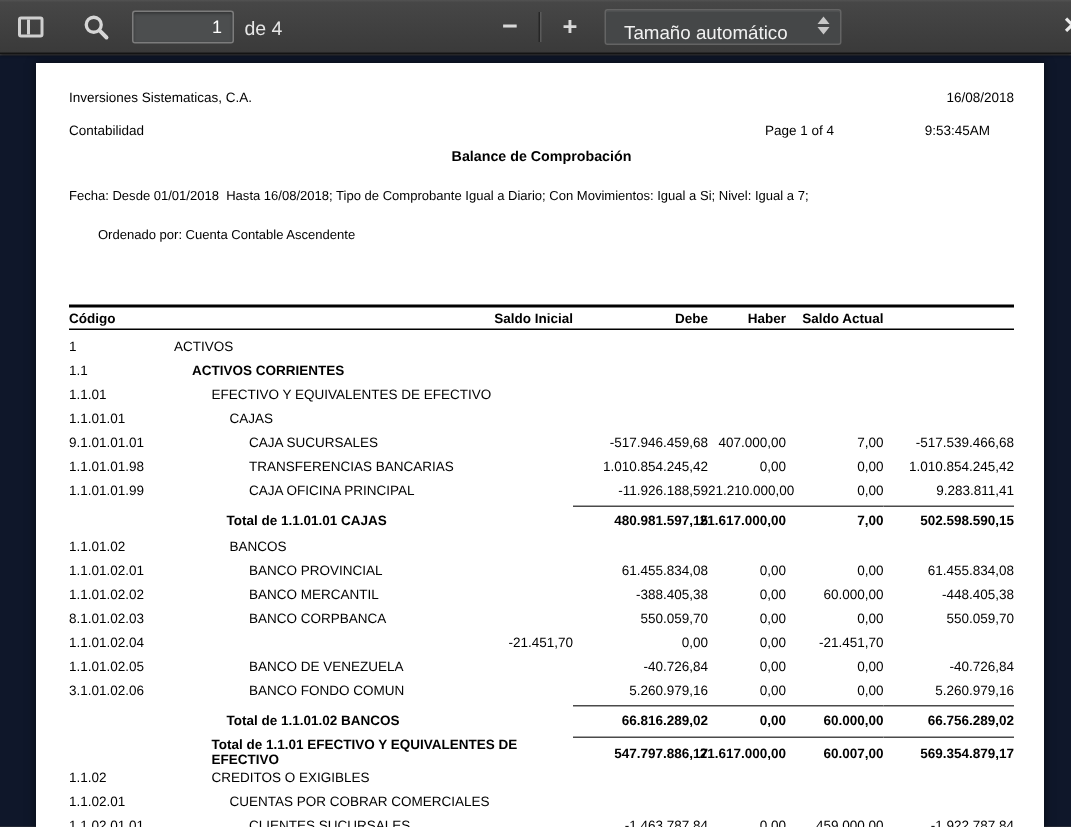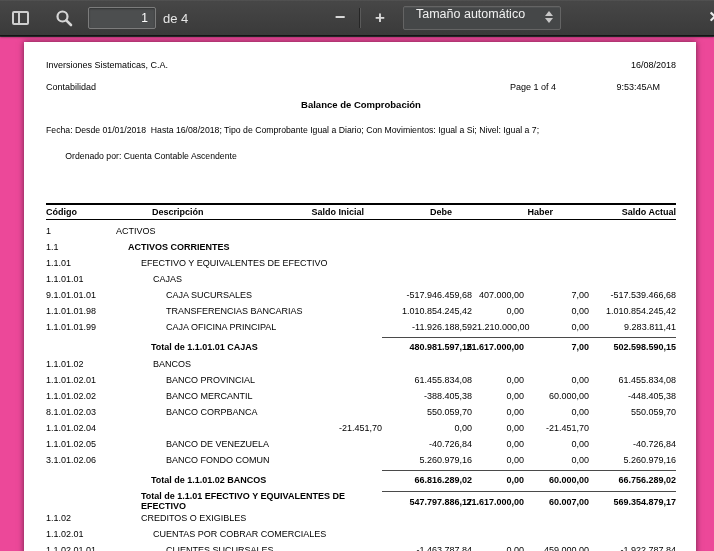--- a/index.html
+++ b/index.html
@@ -29,32 +29,32 @@
     font-family:"Liberation Sans", sans-serif;
     box-shadow:inset 0 1px 2px rgba(0,0,0,.35);
   }
   .page-count { position:absolute; left:163px; top:11px; color:#e6e6e6; font-size:13px; }
   .zoom-out { left:326px; font-size:18px; font-weight:bold; }
   .zoom-in  { left:366px; font-size:17px; font-weight:bold; }
   .tb-sep { position:absolute; left:359px; top:8px; width:1px; height:20px; background:#262626; box-shadow:1px 0 0 #5a5a5a; }
   .zoom-select {
     position:absolute; left:403px; top:6px; width:158px; height:24px;
     background:#454748; border:1px solid #646464; border-radius:2px;
-    color:#f1f1f1; font-size:12.5px; display:flex; align-items:flex-start;
+    color:#f1f1f1; font-size:12.5px; display:flex; align-items:flex-end;
     padding:0 22px 0 12px; cursor:pointer;
     box-shadow:inset 0 1px 0 rgba(255,255,255,.05);
   }
   .spinner { position:absolute; right:7px; top:4px; display:flex; flex-direction:column; gap:2px; }
   .spinner i { display:block; width:0; height:0; border-left:4px solid transparent; border-right:4px solid transparent; }
   .spinner .up   { border-bottom:5px solid #c7c7c7; }
   .spinner .down { border-top:5px solid #c7c7c7; }
   .close-x { position:absolute; right:-7px; top:8px; color:#ececec; font-size:15px; font-weight:bold; cursor:pointer; }
 
   
-  .viewer { position:absolute; top:37px; left:0; width:714px; height:514px; background:#ec4899; }
+  .viewer { position:absolute; top:37px; left:0; width:714px; height:514px; background:#0f172a; }
   .page {
     position:absolute; top:5px; left:24px; width:672px; height:520px;
     background:#fff; box-shadow:0 0 6px rgba(0,0,0,.55);
     color:#000; font-size:9px;
   }
   .content { position:absolute; left:22px; right:20px; top:0; }
 
   .doc-head { position:relative; height:56px; }
   .h-company { position:absolute; left:0; top:18px; }
   .h-module  { position:absolute; left:0; top:40px; }
@@ -62,21 +62,21 @@
   .h-page    { position:absolute; right:120px; top:40px; }
   .h-time    { position:absolute; right:16px; top:40px; }
   .doc-title { text-align:center; font-weight:bold; font-size:9.5px; margin-top:1px; }
   .filters { margin-top:14px; line-height:13px; font-size:8.7px; white-space:pre-wrap; }
 
   
   .tbl { margin-top:27px; }
   .t-head {
     display:grid; grid-template-columns:70px 1fr 90px 52px 65px 87px;
     border-top:2px solid #000; border-bottom:1px solid #000;
-    font-weight:bold; height:17px; align-items:center;gap:36px;
+    font-weight:bold; height:17px; align-items:center;
   }
   .t-head .num { text-align:right; }
   .t-body { margin-top:3px; }
   .t-row {
     display:grid; grid-template-columns:70px 1fr 90px 52px 65px 87px;
     height:16px; align-items:center;
   }
   .t-row .c-num { text-align:right; }
   .t-row.total { font-weight:bold; height:21px; padding-top:2px; }
   .t-row.total .c-num, .t-row.total .c-rule { border-top:1px solid #4a4a4a; height:100%; display:flex; align-items:center; justify-content:flex-end; }
@@ -126,21 +126,20 @@
         <div class="h-time">9:53:45AM</div>
       </div>
       <div class="doc-title">Balance de Comprobación</div>
       <div class="filters"><span>Fecha: Desde 01/01/2018  Hasta 16/08/2018; Tipo de Comprobante Igual a Diario; Con Movimientos: Igual a Si; Nivel: Igual a 7;</span><br>
         <span>Ordenado por: Cuenta Contable Ascendente</span>
       </div>
 
       <div class="tbl">
         <div class="t-head">
           <div>Código</div>
-          <div>Descripción</div>
           <div class="num">Saldo Inicial</div>
           <div class="num">Debe</div>
           <div class="num">Haber</div>
           <div class="num">Saldo Actual</div>
         </div>
         <div class="t-body">
             <div class="t-row lvl1">
               <div class="c-code">1</div>
               <div class="c-desc">ACTIVOS</div>
               <div class="c-num"></div>

